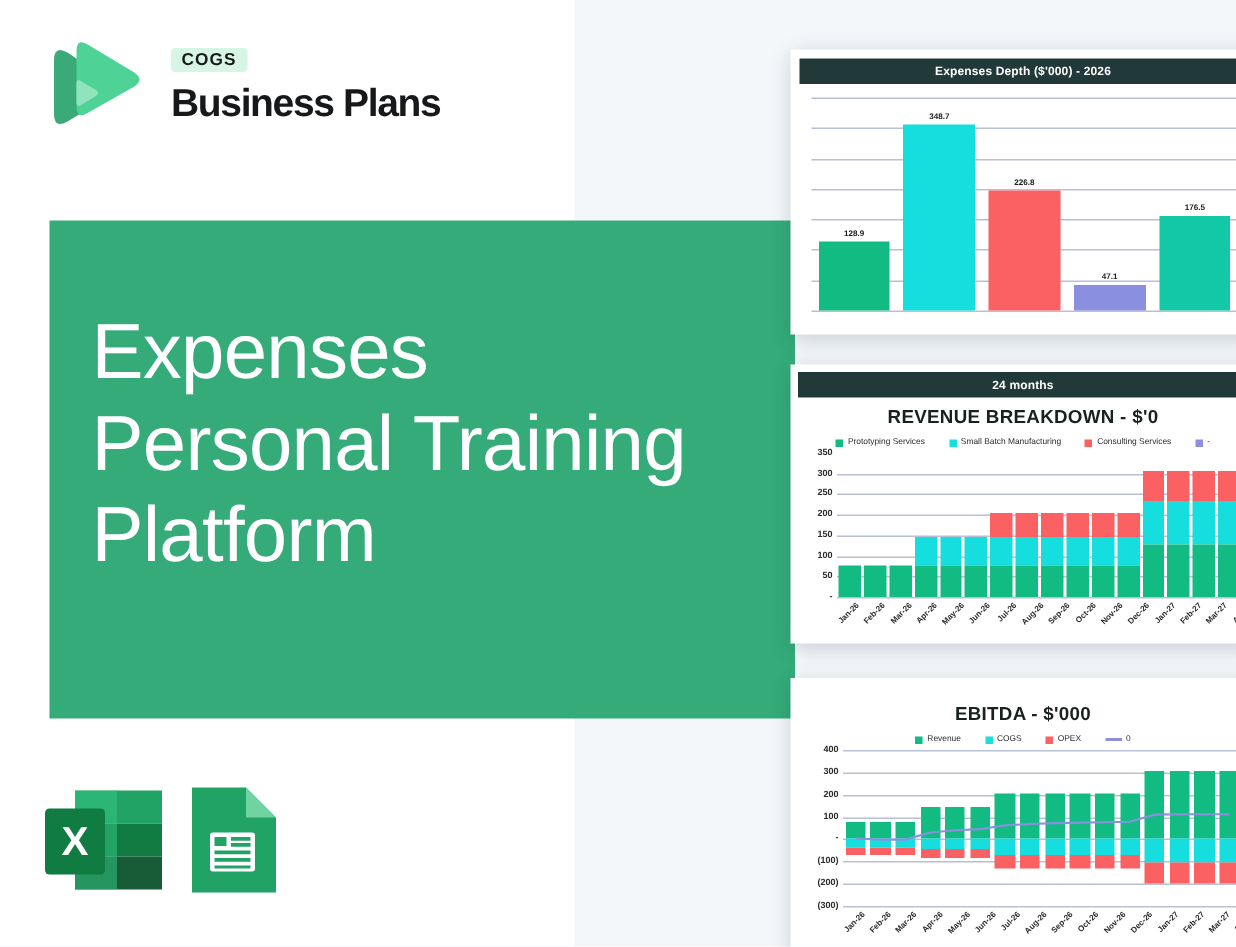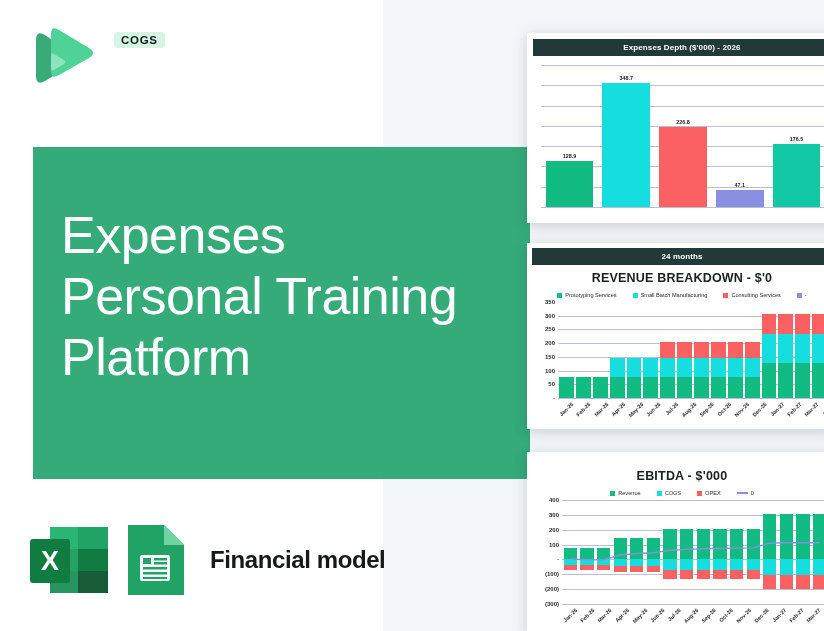--- a/index.html
+++ b/index.html
@@ -120,20 +120,21 @@
 <div id="logo-block">
   <div id="logo-mark">
     <svg viewBox="0 0 70 72" width="70" height="72">
       <path d="M10 12 q0-10 9-5 L47 26 q8 5 0 10 L19 53 q-9 5-9-5 Z" fill="#3aab78"></path>
       <path d="M25 6 q0-9 8-4 L63 20 q8 5 0 10 L33 47 q-8 5-8-4 Z" fill="#4ed295"></path>
       <path d="M25 28 q0-4 3-2 L38 32 q3 2 0 4 L28 42 q-3 2-3-2 Z" fill="#8fe3bd"></path>
     </svg>
   </div>
   <div id="brand-text">
     <span id="ready-badge">COGS</span>
+    <div id="brand-name">Business Plans</div>
   </div>
 </div>
 
 <div id="hero-banner">
   <div id="hero-title">Expenses Personal Training Platform</div>
 </div>
 
 <div id="footer-row">
   <div id="excel-icon" class="file-icon">
     <svg viewBox="0 0 82 74" width="82" height="74">
@@ -151,21 +152,20 @@
       <path d="M40 2 l20 20 H40 Z" fill="#6fd3a2"></path>
       <rect x="16" y="32" width="30" height="26" rx="2" fill="#ffffff"></rect>
       <rect x="19" y="35" width="8" height="6" fill="#21a366"></rect>
       <rect x="30" y="35" width="13" height="2.5" fill="#21a366"></rect>
       <rect x="30" y="39" width="13" height="2.5" fill="#21a366"></rect>
       <rect x="19" y="44" width="24" height="2.5" fill="#21a366"></rect>
       <rect x="19" y="49" width="24" height="2.5" fill="#21a366"></rect>
       <rect x="19" y="54" width="24" height="2" fill="#21a366"></rect>
     </svg>
   </div>
-  <div id="footer-label">Financial model</div>
 </div>
 
 <div class="card" id="card-expenses">
   <div class="card-header">Expenses Depth ($'000) - 2026</div>
   <div class="plot" id="exp-plot">
     <div id="exp-grid">
         <div class="gridline" style="top: 0px;"></div>
         <div class="gridline" style="top: 20.2857px;"></div>
         <div class="gridline" style="top: 40.5714px;"></div>
         <div class="gridline" style="top: 60.8571px;"></div>

